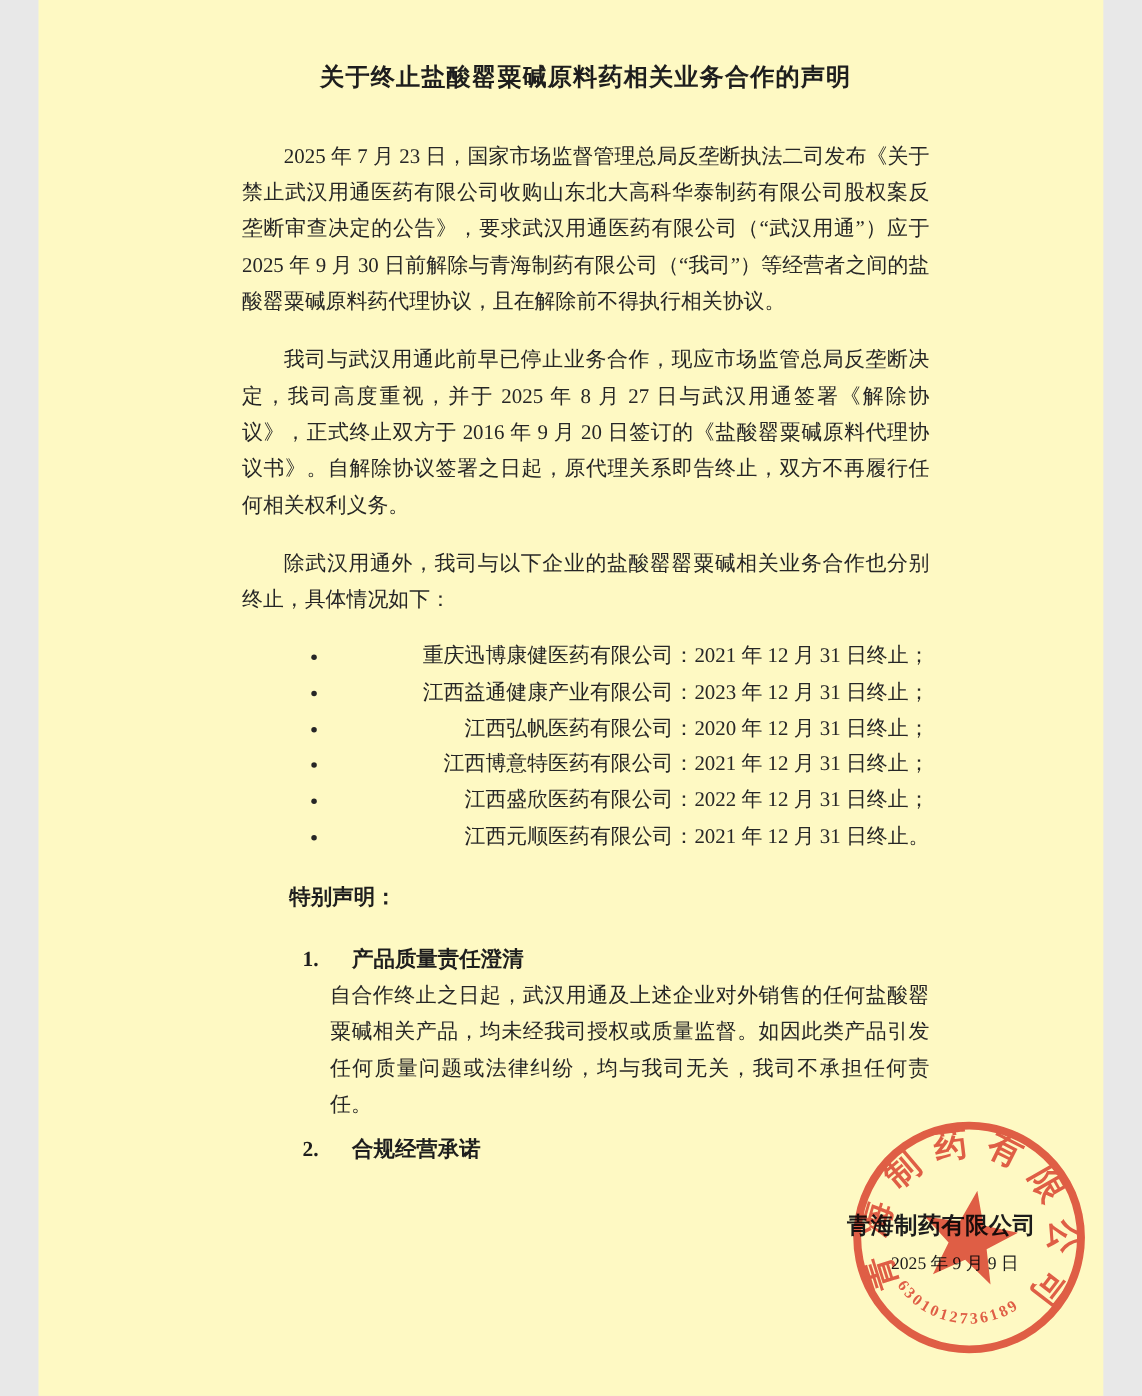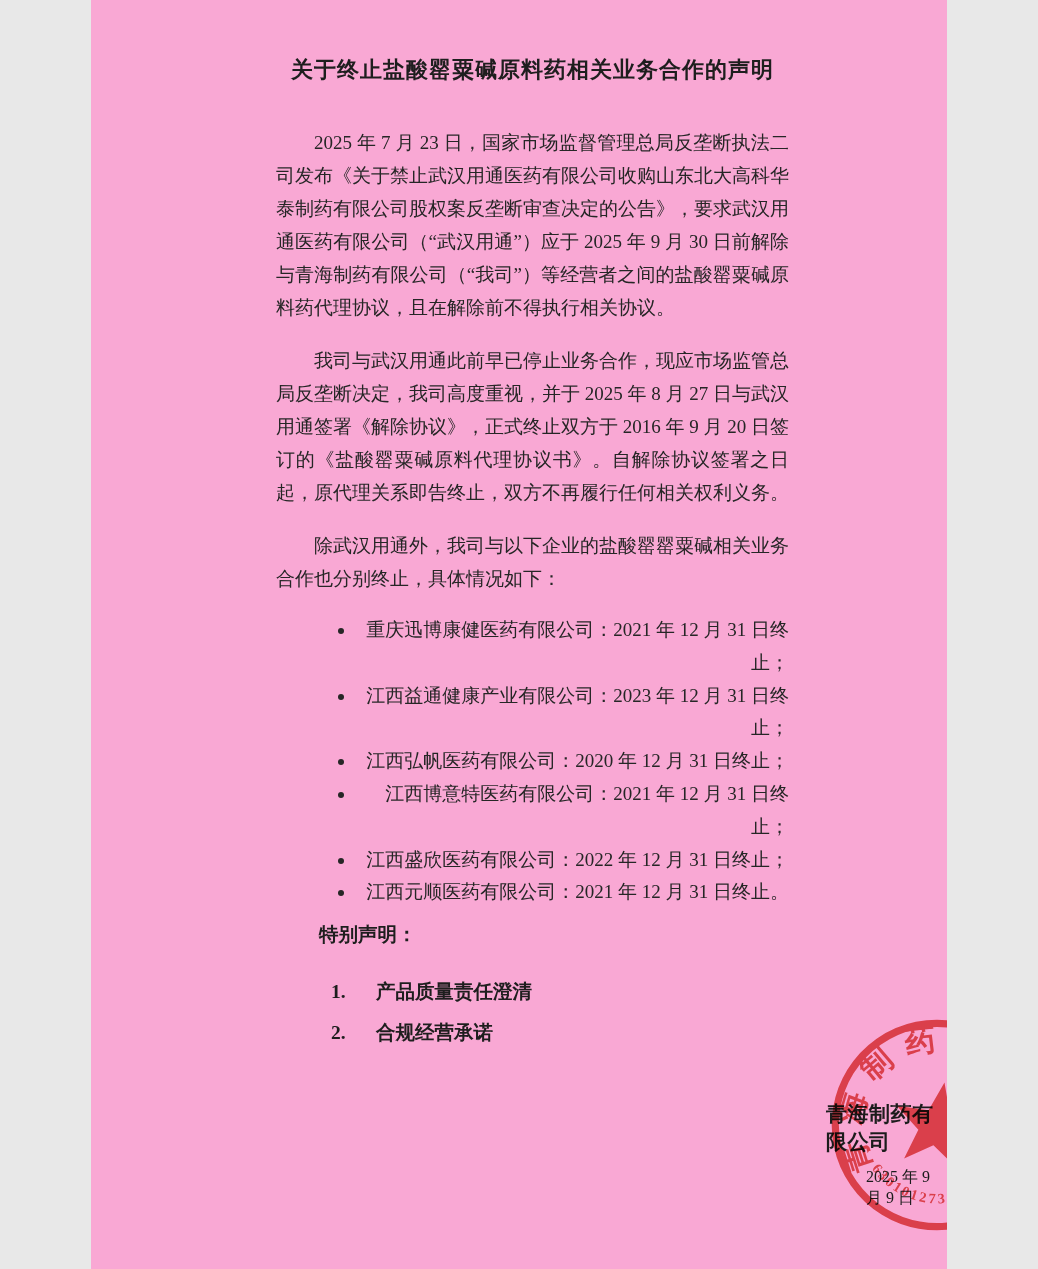--- a/index.html
+++ b/index.html
@@ -1,21 +1,21 @@
 <!DOCTYPE html>
 <html lang="zh"><head>
 <meta charset="utf-8">
 <style>
   html,body { margin:0; padding:0; background:#e8e8e8; }
   .page {
     position: relative;
-    width: 856px;
+    width: 968px;
     height: 1269px;
     margin: 0 auto;
-    background: #f9a8d4;
+    background: #fef9c3;
     font-family: "Liberation Serif", "DejaVu Serif", serif;
     color: #262626;
     overflow: hidden;
   }
   .content {
     padding: 55px 158px 0 185px;
   }
   .doc-title {
     margin: 0;
     font-size: 22px;
@@ -37,21 +37,21 @@
     padding-left: 80px;
     list-style: disc outside;
     text-align: right;
   }
   ul.bullets li {
     font-size: 19px;
     line-height: 32.8px;
     padding-left: 2px;
   }
   .special-heading {
-    margin: 12px 0 0 43px;
+    margin: 24px 0 0 43px;
     font-size: 19.5px;
     font-weight: bold;
     color: #1e1e1e;
   }
   .sec-row {
     margin: 27px 0 0 55px;
     font-size: 19.5px;
     line-height: 33px;
     font-weight: bold;
     color: #1e1e1e;
@@ -130,20 +130,21 @@
       <li>江西盛欣医药有限公司：2022 年 12 月 31 日终止；</li>
       <li>江西元顺医药有限公司：2021 年 12 月 31 日终止。</li>
     </ul>
 
     <div class="special-heading">特别声明：</div>
 
     <div class="sec-row">
       <span class="sec-num">1.</span>
       <span class="sec-heading">产品质量责任澄清</span>
     </div>
+    <div class="sec-body">自合作终止之日起，武汉用通及上述企业对外销售的任何盐酸罂粟碱相关产品，均未经我司授权或质量监督。如因此类产品引发任何质量问题或法律纠纷，均与我司无关，我司不承担任何责任。</div>
 
     <div class="sec-row tight">
       <span class="sec-num">2.</span>
       <span class="sec-heading">合规经营承诺</span>
     </div>
 
   </div>
 
   <div class="signature">
     <div class="sig-company">青海制药有限公司</div>

